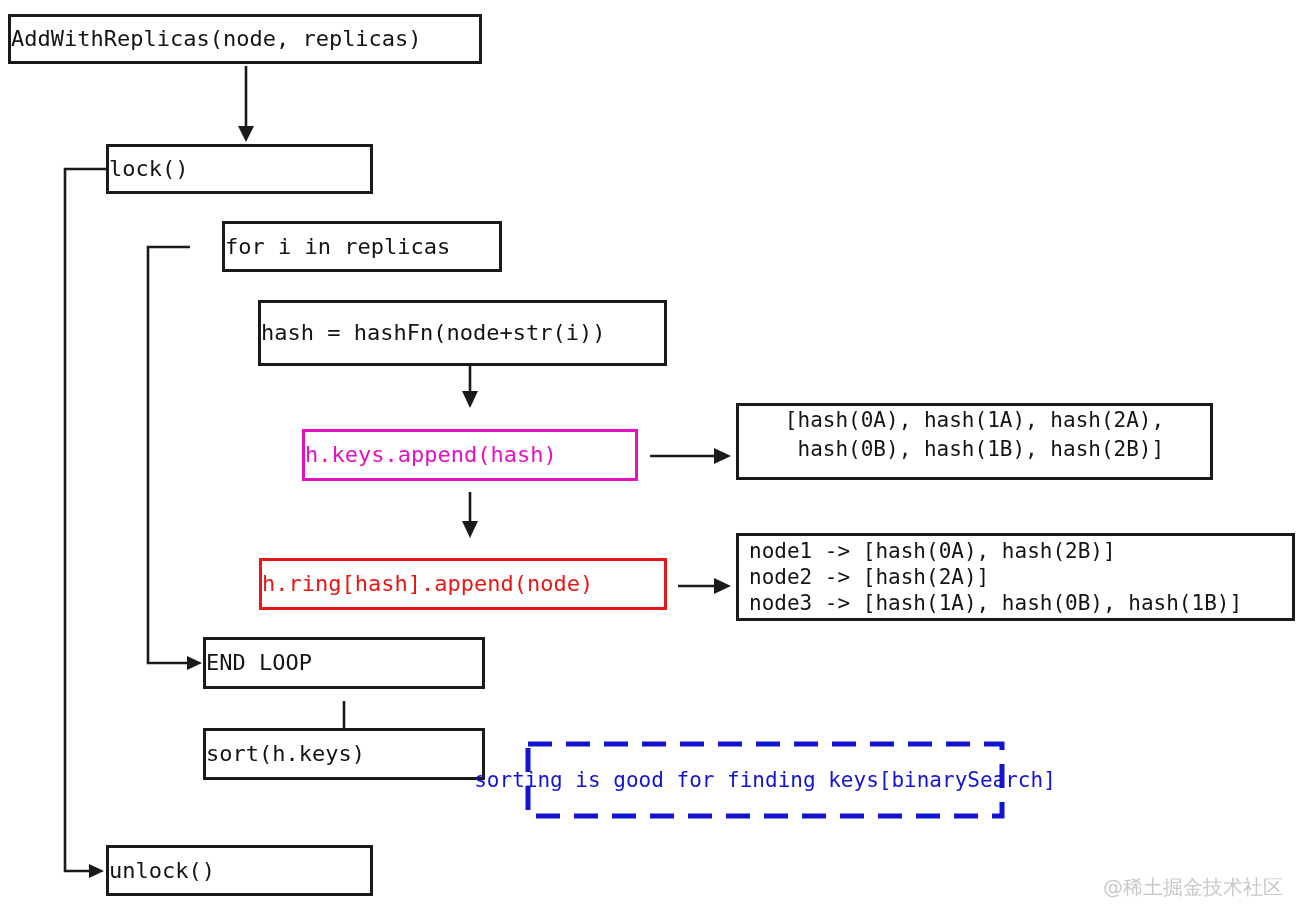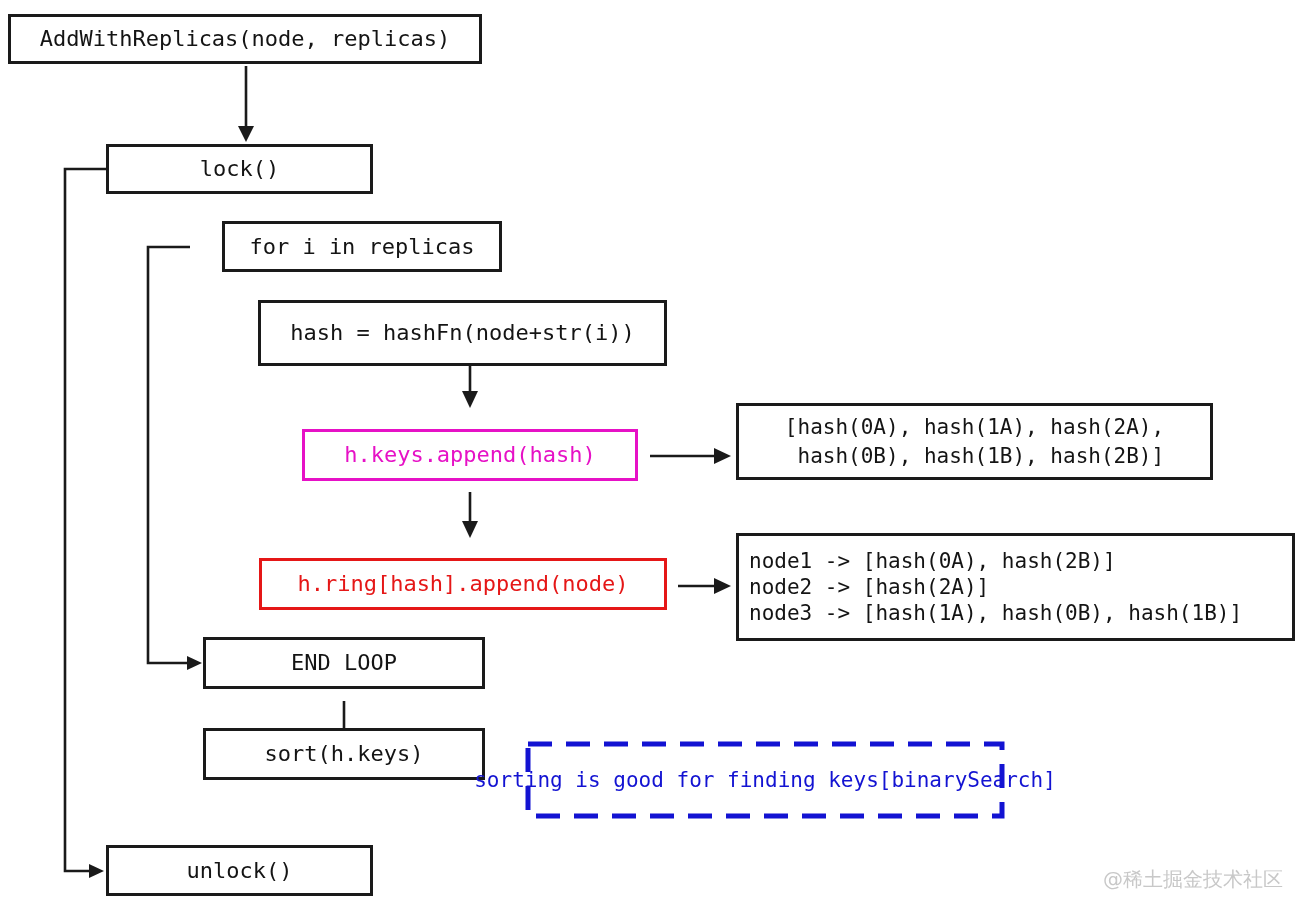--- a/index.html
+++ b/index.html
@@ -46,21 +46,20 @@
     stroke-dasharray: 24 14;
   }
   .box {
     position: absolute;
     box-sizing: border-box;
     border: 3px solid var(--color-border);
     background: var(--color-background);
     color: #141414;
     display: flex;
     align-items: center;
-    justify-content: center;
     font-size: 22px;
     white-space: pre;
     line-height: 28px;
   }
   .box.magenta {
     border-color: var(--color-magenta);
     color: var(--color-magenta);
   }
   .box.red {
     border-color: var(--color-red);
@@ -89,20 +88,21 @@
     line-height: 27px;
     white-space: pre;
     background: transparent;
   }
   .watermark {
     position: absolute;
     color: var(--color-watermark);
     font-family: "DejaVu Sans", "Liberation Sans", sans-serif;
     font-size: 20px;
     white-space: nowrap;
+    margin-top: 8px;
   }
 </style>
 </head>
 <body>
 
 <div class="canvas">
 
   <svg class="connectors" viewBox="0 0 1304 912" xmlns="http://www.w3.org/2000/svg">
     <g>
       <path d="M246,66 V127"></path>
@@ -161,21 +161,21 @@
 
   <div class="box multi" style="left:736px; top:403px; width:477px; height:77px;">
     <span>[hash(0A), hash(1A), hash(2A),</span>
     <span> hash(0B), hash(1B), hash(2B)]</span>
   </div>
 
   <div class="box red" style="left:259px; top:558px; width:408px; height:52px;">
     <span>h.ring[hash].append(node)</span>
   </div>
 
-  <div class="box multi left-align" style="left:736px; top:533px; width:559px; height:108px;text-align:right;">
+  <div class="box multi left-align" style="left:736px; top:533px; width:559px; height:88px;text-align:right;">
     <span>node1 -&gt; [hash(0A), hash(2B)]</span>
     <span>node2 -&gt; [hash(2A)]</span>
     <span>node3 -&gt; [hash(1A), hash(0B), hash(1B)]</span>
   </div>
 
   <div class="box" style="left:203px; top:637px; width:282px; height:52px;">
     <span>END LOOP</span>
   </div>
 
   <div class="box" style="left:203px; top:728px; width:282px; height:52px;">

